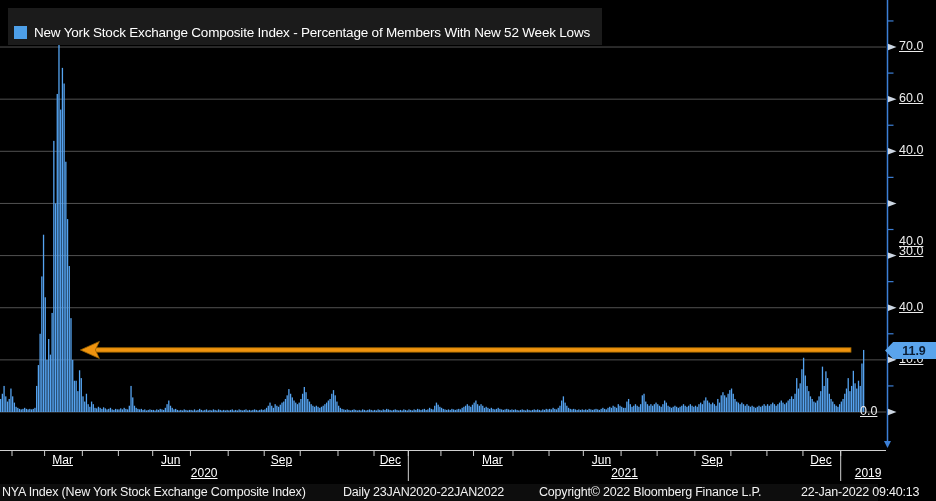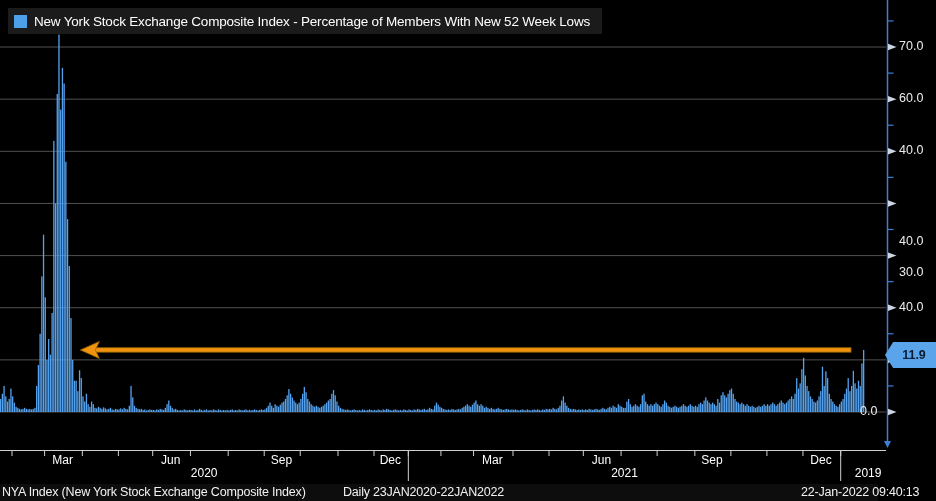--- a/index.html
+++ b/index.html
@@ -1,25 +1,25 @@
 <!DOCTYPE html>
 <html><head>
 <meta charset="utf-8">
 <style>
   html,body{margin:0;padding:0;background:#000;}
   .screen{position:relative;width:936px;height:501px;background:#000;overflow:hidden;
           font-family:"Liberation Sans",sans-serif;}
   #plot{position:absolute;left:0;top:0;}
   .titlebar{position:absolute;left:8px;top:8px;height:26px;background:#1b1b1b;
-            display:flex;align-items:center;padding:0 12px 0 6px;z-index:3;}
+            display:flex;align-items:center;padding:11px 12px 0 6px;z-index:3;}
   .swatch{width:13px;height:13px;margin-right:7px;flex:0 0 auto;}
   .title-text{color:#fff;font-size:13.5px;white-space:nowrap;letter-spacing:-0.2px;}
-  .lbl{position:absolute;color:#fff;font-size:12px;line-height:13px;white-space:nowrap;}
+  .lbl{position:absolute;color:#fff;font-size:12px;line-height:13px;white-space:nowrap;text-decoration:underline;}
   .ylab{color:#ececec;font-size:12.5px;}
-  .tag{position:absolute;left:885px;top:342px;width:51px;height:26px;background:#5aa4ec;
+  .tag{position:absolute;left:885px;top:342px;width:51px;height:17px;background:#5aa4ec;
        color:#0a1c33;font-size:12.5px;font-weight:600;display:flex;align-items:center;
        justify-content:center;padding-left:7px;box-sizing:border-box;
        clip-path:polygon(0 50%,16% 0,100% 0,100% 100%,16% 100%);z-index:4;}
   .footer{position:absolute;left:0;top:484px;width:878px;height:17px;background:#0d0d0d;
           color:#f2f2f2;font-size:12.5px;z-index:3;}
   .footer span{position:absolute;top:1px;white-space:nowrap;letter-spacing:-0.2px;}
   #f-security{left:2px;} #f-range{left:343px;text-align:right;} #f-copyright{left:539px;} #f-time{left:801px;}
   #labels{position:absolute;left:0;top:0;width:936px;height:501px;z-index:2;}
 </style>
 </head>
@@ -586,21 +586,21 @@
       <line x1="408.3366" x2="408.3366" y1="451" y2="481" stroke="#d0d0d0" stroke-width="1"></line>
       <line x1="840.693" x2="840.693" y1="451" y2="481" stroke="#d0d0d0" stroke-width="1"></line>
       <rect x="94.3635" y="347.7534" width="756.6237" height="4.4" fill="#f0940f" stroke="#9a6300" stroke-width="0.8"></rect>
       <polygon points="80.3635,349.9534 99.3635,341.4534 95.3635,349.9534 99.3635,358.4534" fill="#f0940f" stroke="#9a6300" stroke-width="0.8"></polygon>
     </svg>
 
   <div id="labels">
       <div class="lbl ylab" style="left: 860px; top: 405px;">0.0</div>
       <div class="lbl ylab" style="left: 899px; top: 352.9px;">10.0</div>
       <div class="lbl ylab" style="left: 899px; top: 300.7px;">40.0</div>
-      <div class="lbl ylab" style="left: 899px; top: 266px;">30.0</div>
+      <div class="lbl ylab" style="left: 899px; top: 245px;">30.0</div>
       <div class="lbl ylab" style="left: 899px; top: 196.4px; margin-top: 39px;">40.0</div>
       <div class="lbl ylab" style="left: 899px; top: 144.3px;">40.0</div>
       <div class="lbl ylab" style="left: 899px; top: 92.2px;">60.0</div>
       <div class="lbl ylab" style="left: 899px; top: 40px;">70.0</div>
       <div class="lbl " style="left: 44.6px; top: 454px; width: 36px; text-align: center;">Mar</div>
       <div class="lbl " style="left: 152.7px; top: 454px; width: 36px; text-align: center;">Jun</div>
       <div class="lbl " style="left: 263.4px; top: 454px; width: 36px; text-align: center;">Sep</div>
       <div class="lbl " style="left: 372.3px; top: 454px; width: 36px; text-align: center;">Dec</div>
       <div class="lbl " style="left: 474.4px; top: 454px; width: 36px; text-align: center;">Mar</div>
       <div class="lbl " style="left: 583.4px; top: 454px; width: 36px; text-align: center;">Jun</div>
@@ -614,16 +614,17 @@
   <div class="titlebar">
     <span class="swatch" style="background: rgb(77, 159, 232);"></span>
     <span class="title-text">New York Stock Exchange Composite Index - Percentage of Members With New 52 Week Lows</span>
   </div>
 
   <div class="tag">11.9</div>
 
   <div class="footer">
     <span id="f-security">NYA Index (New York Stock Exchange Composite Index)</span>
     <span id="f-range">Daily 23JAN2020-22JAN2022</span>
+    <span id="f-copyright">Copyright© 2022 Bloomberg Finance L.P.</span>
     <span id="f-time">22-Jan-2022 09:40:13</span>
   </div>
 
 </div>
 
 </body></html>

